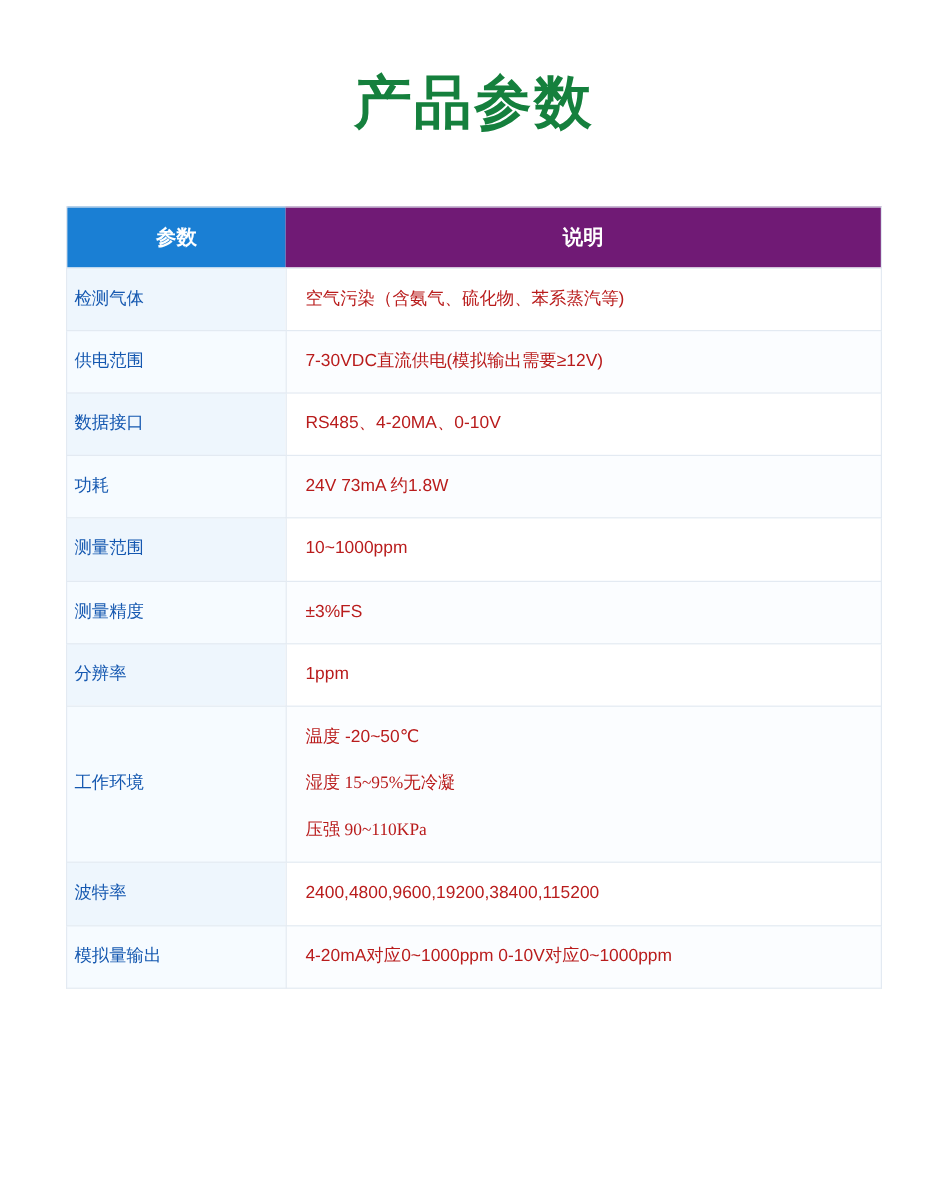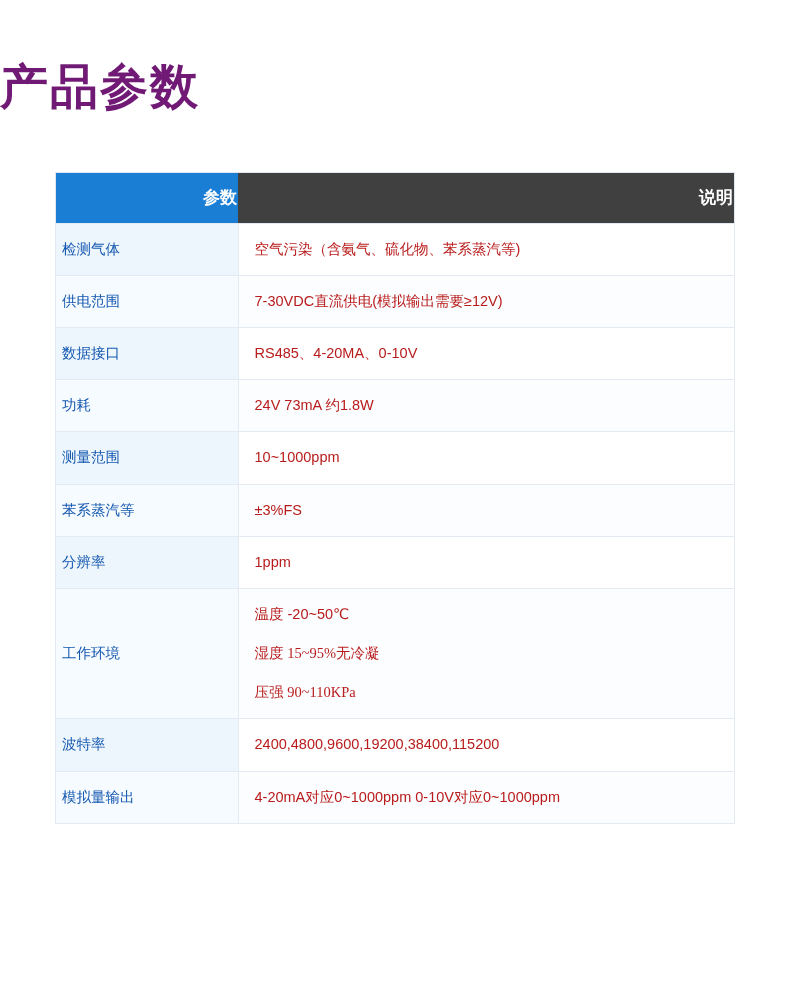--- a/index.html
+++ b/index.html
@@ -14,54 +14,54 @@
     color: #333333;
     overflow: hidden;
   }
   .page {
     position: relative;
     width: 790px;
     height: 994px;
     box-sizing: border-box;
   }
   .page-title {
-    text-align: left;
+    text-align: center;
     font-size: 48px;
     font-weight: bold;
-    color: #701a75;
+    color: #15803d;
     letter-spacing: 2px;
     padding-top: 58px;
     margin: 0;
     line-height: 1.2;
   }
   .table-wrap {
     margin: 56px 55px 0 55px;
     width: 680px;
   }
   table.spec {
     width: 680px;
     border-collapse: collapse;
     table-layout: fixed;
     border: 1px solid #dfe6ef;
   }
   table.spec th {
     font-weight: bold;
     font-size: 17px;
     color: #ffffff;
     height: 48px;
-    text-align: right;
+    text-align: center;
     vertical-align: middle;
     border: none;
   }
   th.col-param {
     background: #1a7fd4;
     width: 180px;
   }
   th.col-desc {
-    background: #404040;
+    background: #701a75;
   }
   table.spec td {
     border: 1px solid #e3eaf2;
     font-size: 14.5px;
     vertical-align: middle;
   }
   td.param {
     width: 180px;
     text-align: left;
     color: #1558b0;
@@ -130,21 +130,21 @@
               <div class="desc-line">24V 73mA 约1.8W</div>
             </td>
           </tr>
           <tr>
             <td class="param">测量范围</td>
             <td class="desc">
               <div class="desc-line">10~1000ppm</div>
             </td>
           </tr>
           <tr class="alt">
-            <td class="param">苯系蒸汽等</td>
+            <td class="param">测量精度</td>
             <td class="desc">
               <div class="desc-line">±3%FS</div>
             </td>
           </tr>
           <tr>
             <td class="param">分辨率</td>
             <td class="desc">
               <div class="desc-line">1ppm</div>
             </td>
           </tr>

